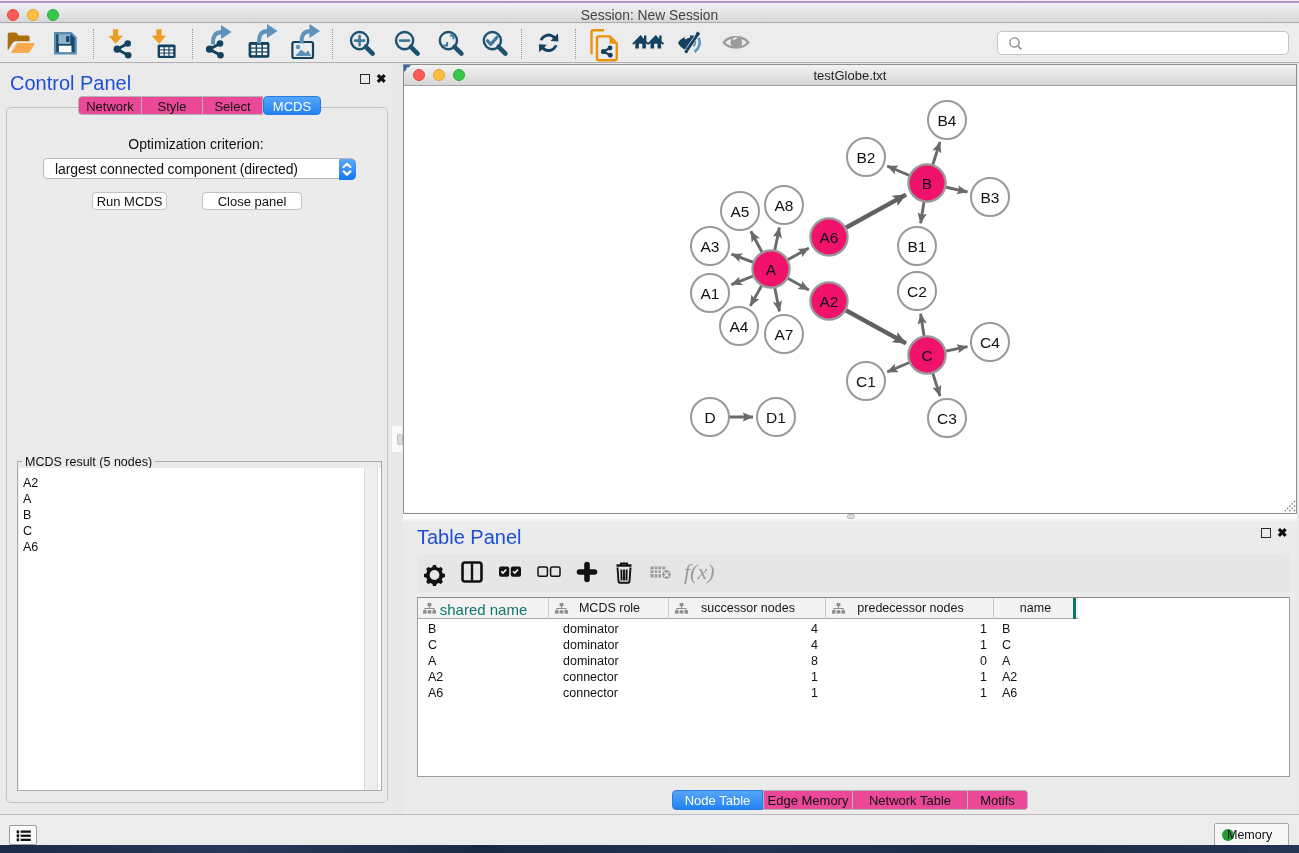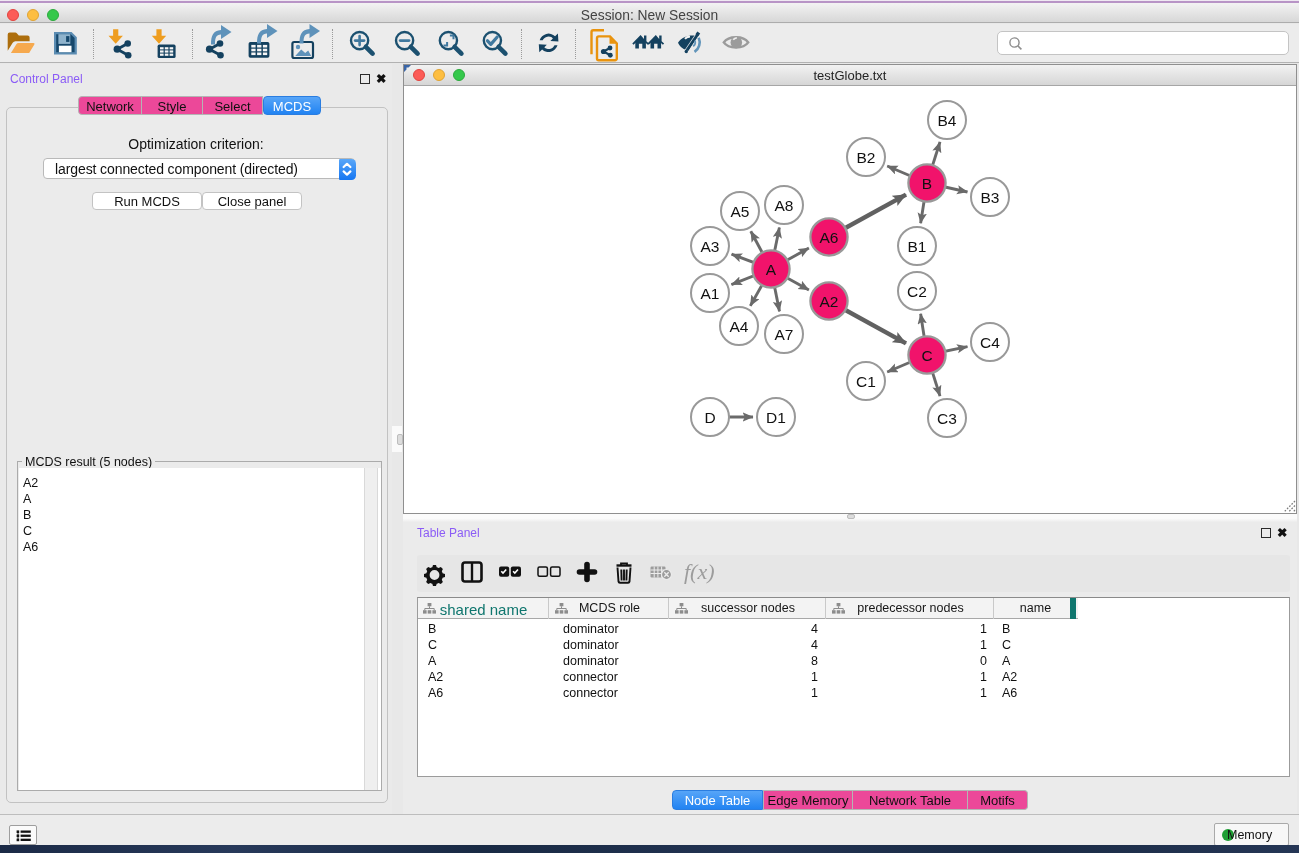--- a/index.html
+++ b/index.html
@@ -16,21 +16,21 @@
   .tl{position:absolute;width:12px;height:12px;border-radius:50%;top:6px;}
   #appTitle{left:0;top:5px;width:1299px;text-align:center;font-size:13.8px;color:#434343;}
   
   #toolbar{left:0;top:24px;width:1299px;height:39px;background:#ececec;
     border-bottom:1px solid #b2b2b2;}
   .tsep{position:absolute;top:5px;height:30px;width:0;border-left:1px dotted #9a9a9a;}
   
   #search{left:997px;top:7px;width:292px;height:24px;background:#fff;
     border:1px solid #c4c4c4;border-radius:5px;}
   
-  .ptitle{font-size:12px;color:#8b5cf6;}
+  .ptitle{font-size:20px;color:#1d4ed8;}
   #cp-content{left:6px;top:43px;width:382px;height:696px;background:#ebebeb;
     border:1px solid #c2c2c2;border-radius:5px;}
   .tab{position:absolute;top:0;height:19px;background:#ec4899;border:1px solid #b4b4b4;
     font-size:13px;text-align:center;line-height:19px;color:#111;}
   .btn{position:absolute;background:#fff;border:1px solid #c3c3c3;border-radius:4px;
     font-size:13px;text-align:center;color:#111;}
   
   #netwin{left:403px;top:64px;width:894px;height:450px;background:#fff;
     border:1px solid #8f8f8f;}
   #nettitle{left:0;top:0;width:892px;height:21px;border-top:none;
@@ -223,21 +223,21 @@
        border:1px solid #b9b9b9;border-radius:4px;">
     <div class="abs" style="left:11px;top:2px;font-size:14px;color:#111;letter-spacing:-0.1px;">largest connected component (directed)</div>
     <div class="abs" style="left:295px;top:-0.5px;width:17px;height:21px;border-radius:1px 4.5px 4.5px 1px;
          background:linear-gradient(#5aa7f8,#1576f2);"></div>
     <svg class="abs" style="left:295px;top:0px;" width="16" height="20" viewBox="0 0 16 20">
       <path d="M4.6 8 L8 4.8 L11.4 8" stroke="#fff" stroke-width="2.2" fill="none" stroke-linecap="round" stroke-linejoin="round"></path>
       <path d="M4.6 12.4 L8 15.6 L11.4 12.4" stroke="#fff" stroke-width="2.2" fill="none" stroke-linecap="round" stroke-linejoin="round"></path>
     </svg>
   </div>
 
-  <div class="btn" style="left:92px;top:128px;width:110px;height:18px;line-height:18px;">Run MCDS</div>
+  <div class="btn" style="left:92px;top:128px;width:75px;height:18px;line-height:18px;">Run MCDS</div>
   <div class="btn" style="left:202px;top:128px;width:100px;height:18px;line-height:18px;">Close panel</div>
 
   <div class="abs" style="left:17px;top:397px;width:365px;height:330px;border:1px solid #ababab;">
     <div class="abs" style="left:4px;top:-7px;background:#ebebeb;padding:0 3px;font-size:12.5px;color:#111;">MCDS result (5 nodes)</div>
     <div class="abs" style="left:1px;top:6px;width:362px;height:322px;background:#fff;">
       <div class="abs" style="left:4px;top:7px;font-size:12.5px;color:#111;line-height:16px;">A2<br>A<br>B<br>C<br>A6</div>
       <div class="abs" style="left:345px;top:0;width:14px;height:322px;background:#efefef;border-left:1px solid #d9d9d9;border-right:1px solid #d9d9d9;"></div>
     </div>
   </div>
 </div>
@@ -441,21 +441,21 @@
               <rect x="0" y="7.2" width="3.6" height="3.4"></rect>
               <rect x="4.7" y="7.2" width="3.6" height="3.4"></rect>
               <rect x="9.4" y="7.2" width="3.6" height="3.4"></rect>
             </g>
             <g stroke="#8d8d8d" stroke-width="1" fill="none">
               <path d="M6.5,3.3 V5.5 M1.8,7.2 V5.5 H11.2 V7.2"></path>
             </g>
           </svg>
 <div style="position:absolute;left:0;top:3px;width:167px;text-align:center;font-size:12.5px;color:#161616;">predecessor nodes</div>
 </div>
-<div class="abs" style="left:577px;top:0;width:81px;height:21px;border-right:6px solid #0f766e;">
+<div class="abs" style="left:577px;top:0;width:81px;height:21px;border-right:3px solid #0f766e;">
 <div style="position:absolute;left:0;top:3px;width:81px;text-align:center;font-size:12.5px;color:#161616;">name</div>
 </div>
 </div>
 <div class="abs" style="left:10px;top:24px;font-size:12.5px;color:#111;">B</div>
 <div class="abs" style="left:145px;top:24px;font-size:12.5px;color:#111;">dominator</div>
 <div class="abs" style="left:252px;top:24px;width:148px;text-align:right;font-size:12.5px;color:#111;">4</div>
 <div class="abs" style="left:409px;top:24px;width:160px;text-align:right;font-size:12.5px;color:#111;">1</div>
 <div class="abs" style="left:584px;top:24px;font-size:12.5px;color:#111;">B</div>
 <div class="abs" style="left:10px;top:40px;font-size:12.5px;color:#111;">C</div>
 <div class="abs" style="left:145px;top:40px;font-size:12.5px;color:#111;">dominator</div>

